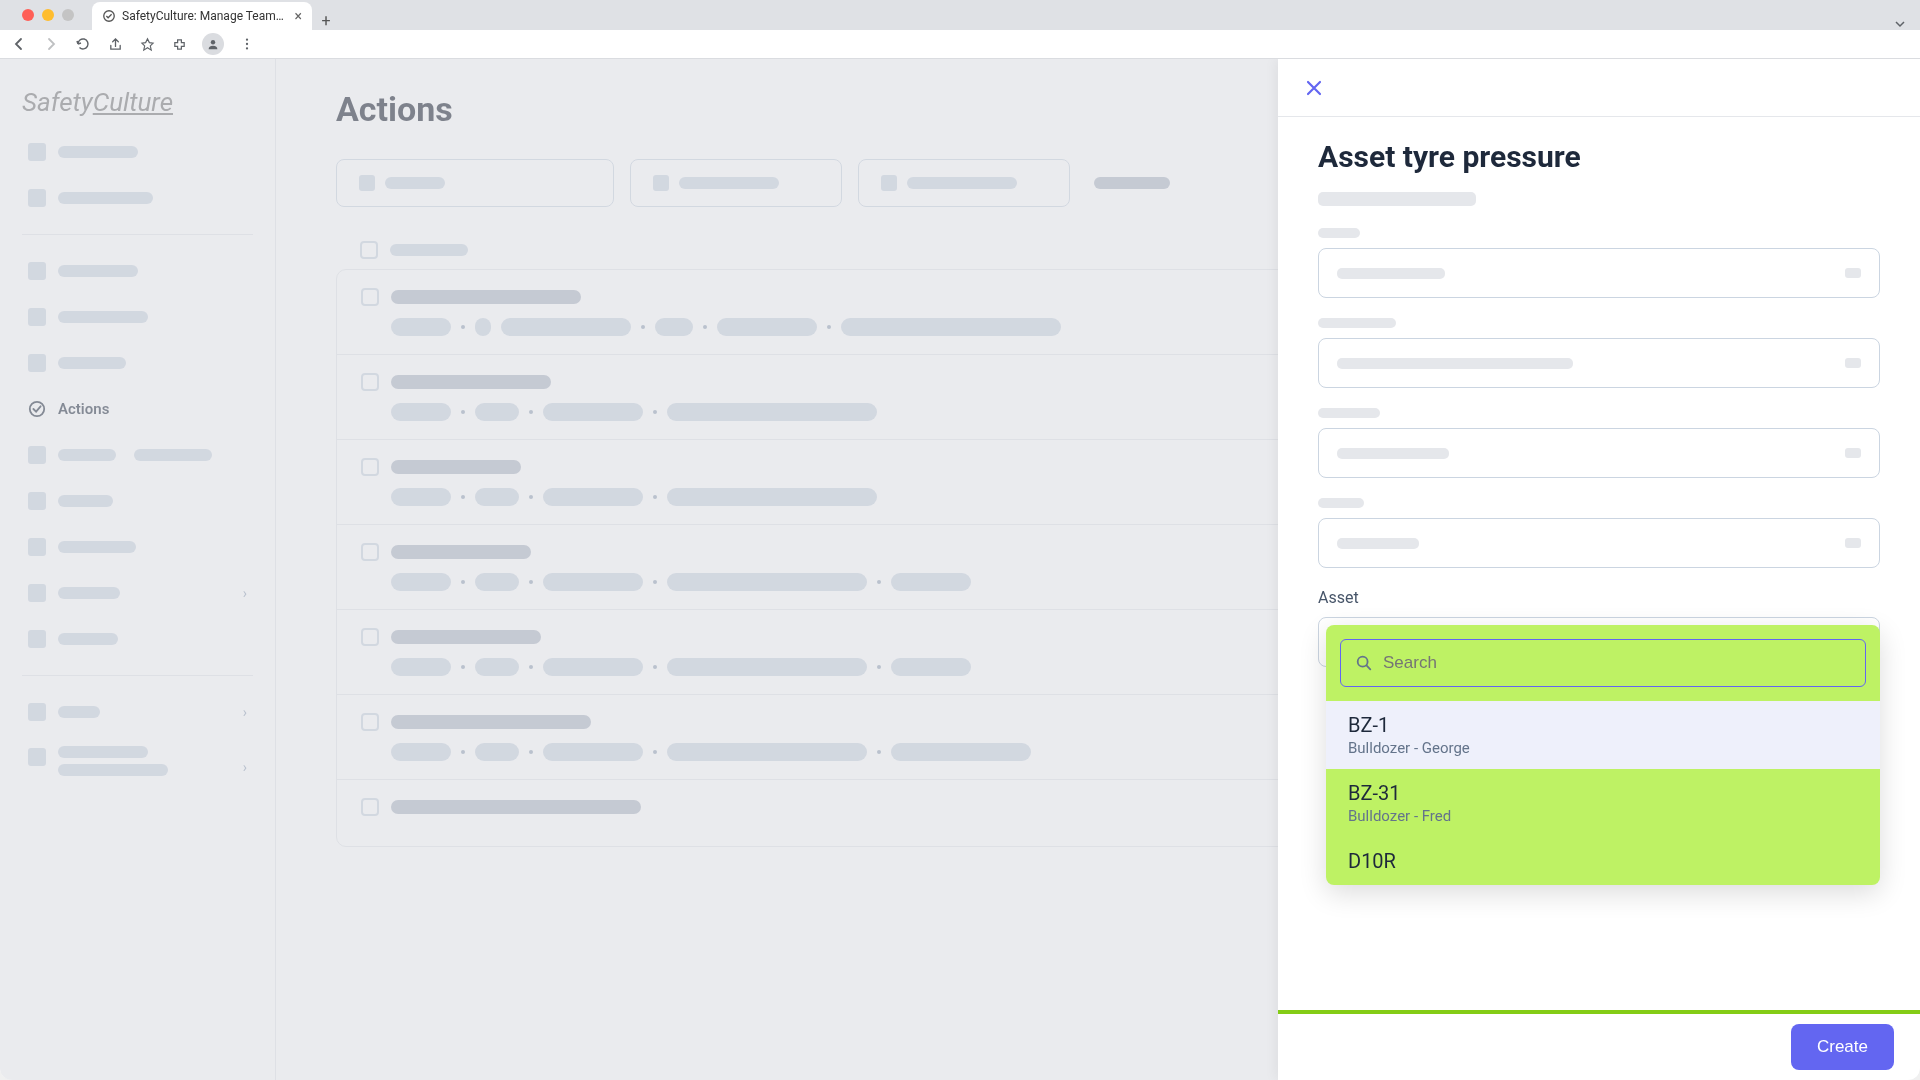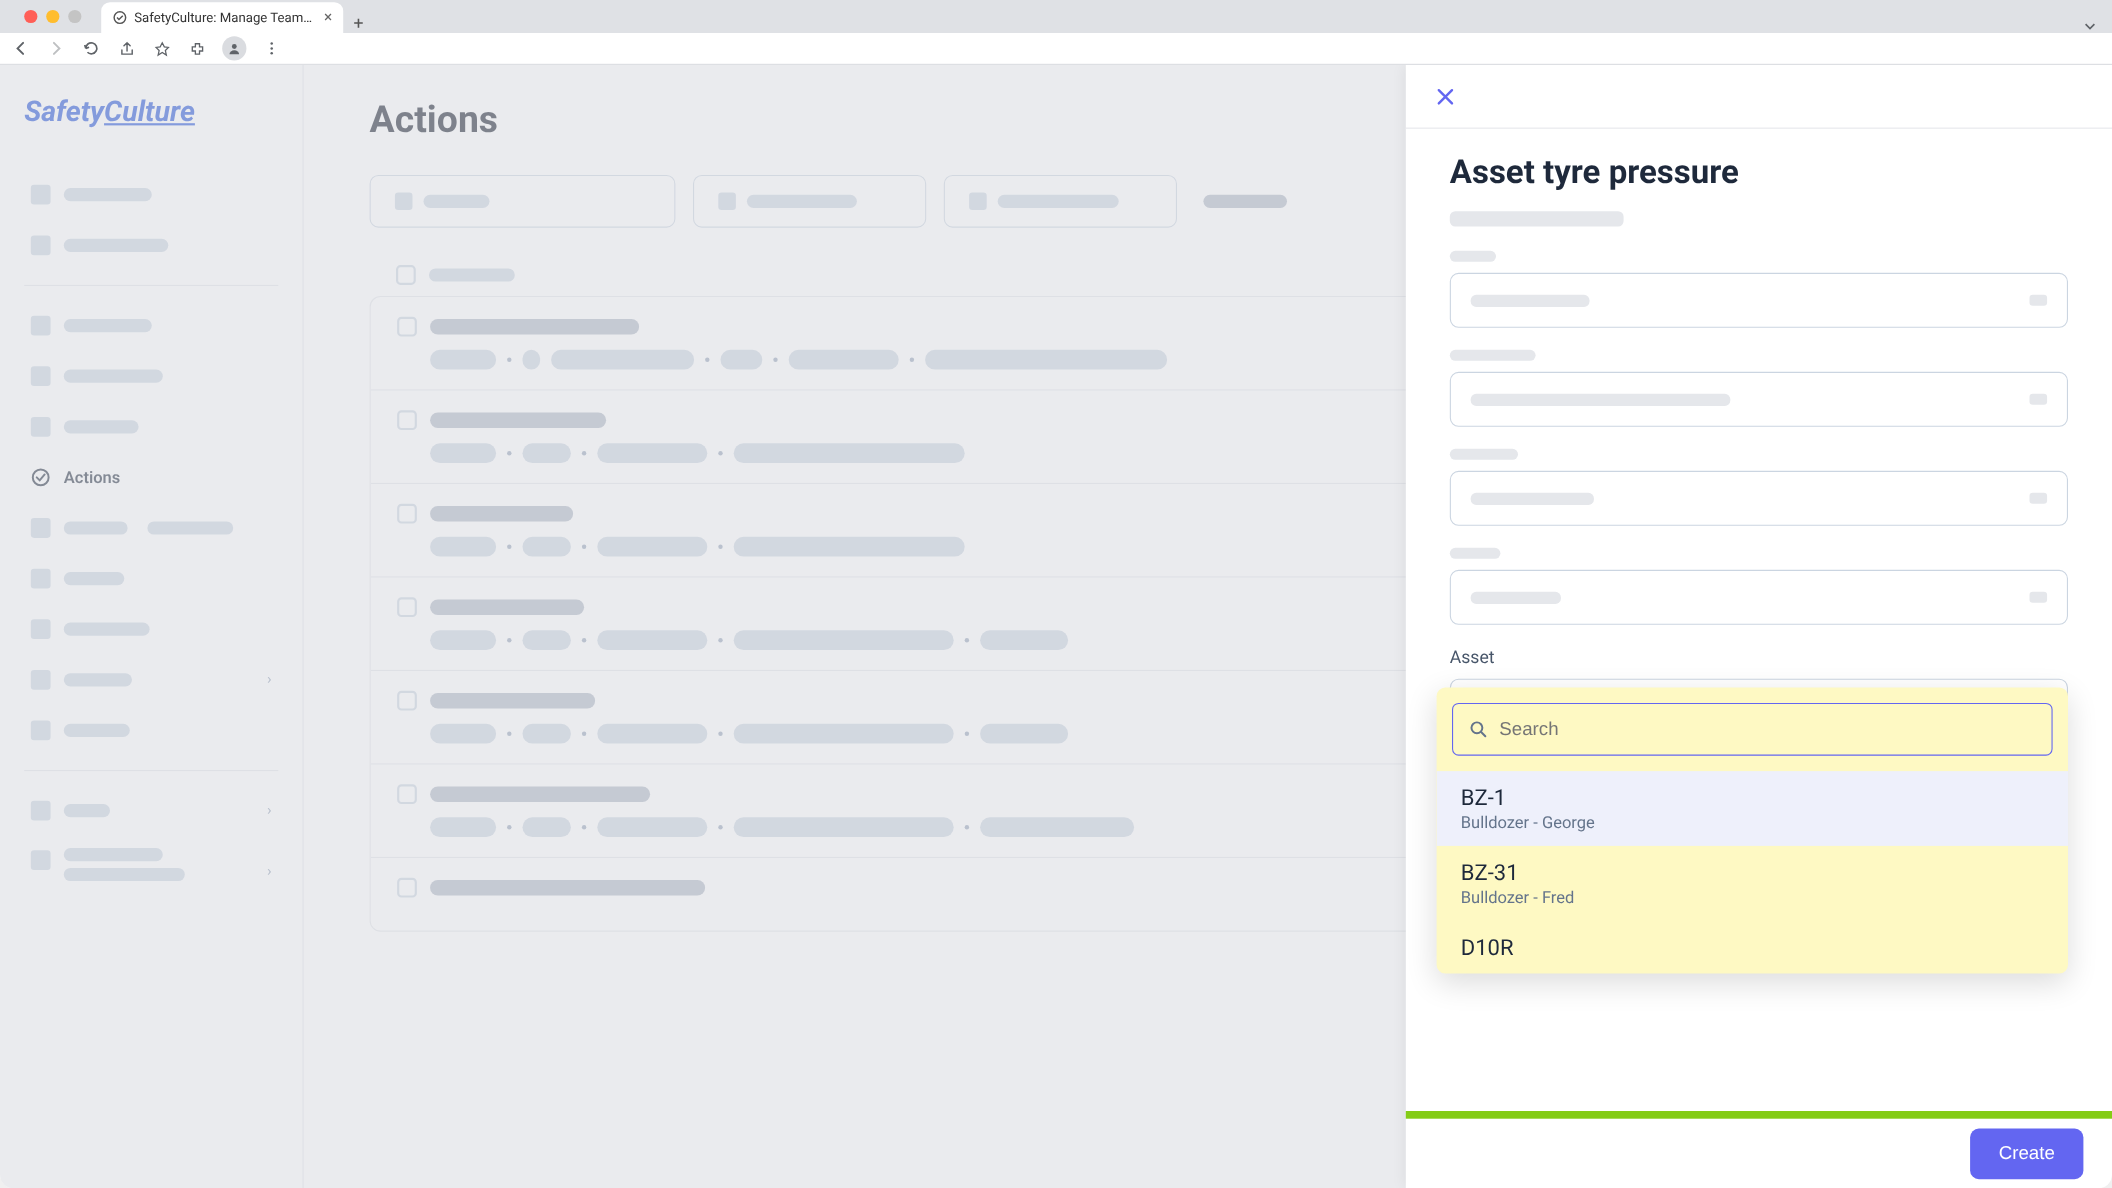--- a/index.html
+++ b/index.html
@@ -25,21 +25,21 @@
   .addr-right { display:flex; gap:14px; align-items:center; }
   
   
   .viewport { width: 1920px; height: 1021px; position: relative; background: #fff; border-radius: 0 0 12px 12px; overflow:hidden; }
   
   
   .app { width:100%; height:100%; display:flex; position:relative; }
   .dim-overlay { position:absolute; inset:0; background: rgba(216,218,224,0.55); z-index: 5; }
   
   .sidebar { width: 276px; border-right: 1px solid #e5e7eb; padding: 28px 22px; display:flex; flex-direction:column; gap:10px; }
-  .logo { font-size: 26px; font-weight: 700; font-style: italic; color:#1d4ed8; margin-bottom: 32px; }
+  .logo { font-size: 26px; font-weight: 400; font-style: italic; color:#737373; margin-bottom: 7px; }
   .logo .underline { text-decoration: underline; }
   .nav-group { display:flex; flex-direction:column; gap:10px; }
   .nav-divider { height:1px; background:#e5e7eb; margin: 8px 0; }
   .nav-item { display:flex; align-items:center; gap:12px; height:36px; padding:0 6px; border-radius:6px; }
   .nav-item.active { color:#1e293b; font-weight:600; }
   .nav-item .nav-icon { width:18px; height:18px; border-radius:3px; background:#cbd5e1; flex-shrink:0; }
   .nav-item.active .nav-icon { background:transparent; display:flex; align-items:center; justify-content:center; }
   .nav-item .nav-label { font-size:15px; }
   .nav-item .nav-label-ph { height:12px; background:#cbd5e1; border-radius:6px; }
   .nav-item .chev { margin-left:auto; color:#94a3b8; font-size:14px; }
@@ -68,32 +68,32 @@
   .panel-body { flex:1; padding: 22px 40px; overflow:hidden; position:relative; }
   .panel-title { font-size:30px; font-weight:700; color:#1e293b; margin-bottom:18px; }
   .ph-line { background:#e5e7eb; border-radius:5px; }
   .field-label { font-size:16px; color:#475569; margin-top:20px; margin-bottom:10px; }
   .input-box { border:1px solid #cbd5e1; border-radius:8px; height:50px; display:flex; align-items:center; padding:0 18px; justify-content:space-between; }
   .input-box .ph { background:#e5e7eb; border-radius:5px; height:11px; }
   .input-box .chev-ph { width:16px; height:10px; background:#e5e7eb; border-radius:3px; }
   .asset-input { font-size:18px; color:#64748b; }
   .chev-svg { width:18px; height:18px; }
   
-  .dropdown { position:absolute; left:28px; right:40px; top: 508px; background:#fef9c3; border-radius:8px; box-shadow:0 8px 28px rgba(0,0,0,0.14); z-index:20; max-height: 260px; overflow:hidden; }
+  .dropdown { position:absolute; left:48px; right:40px; top: 508px; background:#bef264; border-radius:8px; box-shadow:0 8px 28px rgba(0,0,0,0.14); z-index:20; max-height: 260px; overflow:hidden; }
   .dropdown-search { padding:14px; }
   .search-field { border:1.5px solid #6366f1; border-radius:6px; height:48px; display:flex; align-items:center; padding:0 14px; gap:10px; }
   .search-field input { border:none; outline:none; font-size:17px; flex:1; color:#374151; background:transparent; }
   .search-icon { width:18px; height:18px; color:#64748b; }
   .dropdown-list { }
   .dropdown-item { padding:12px 22px; cursor:pointer; }
   .dropdown-item.highlighted { background:#eef0fb; }
   .dropdown-item .item-code { font-size:20px; color:#1e293b; }
   .dropdown-item .item-desc { font-size:15px; color:#64748b; margin-top:2px; }
   
-  .panel-footer { height:70px; border-top:7px solid #84cc16; display:flex; align-items:center; justify-content:flex-end; padding:0 26px; }
+  .panel-footer { height:70px; border-top:4px solid #84cc16; display:flex; align-items:center; justify-content:flex-end; padding:0 26px; }
   .create-btn { background:#6366f1; color:#fff; font-size:17px; font-weight:500; border:none; border-radius:8px; height:46px; padding:0 26px; cursor:pointer; }
   
   svg { display:block; }
 </style>
 </head>
 <body>
 
 <div class="browser-chrome">
   <div class="tab-bar">
     <div class="traffic-lights">

